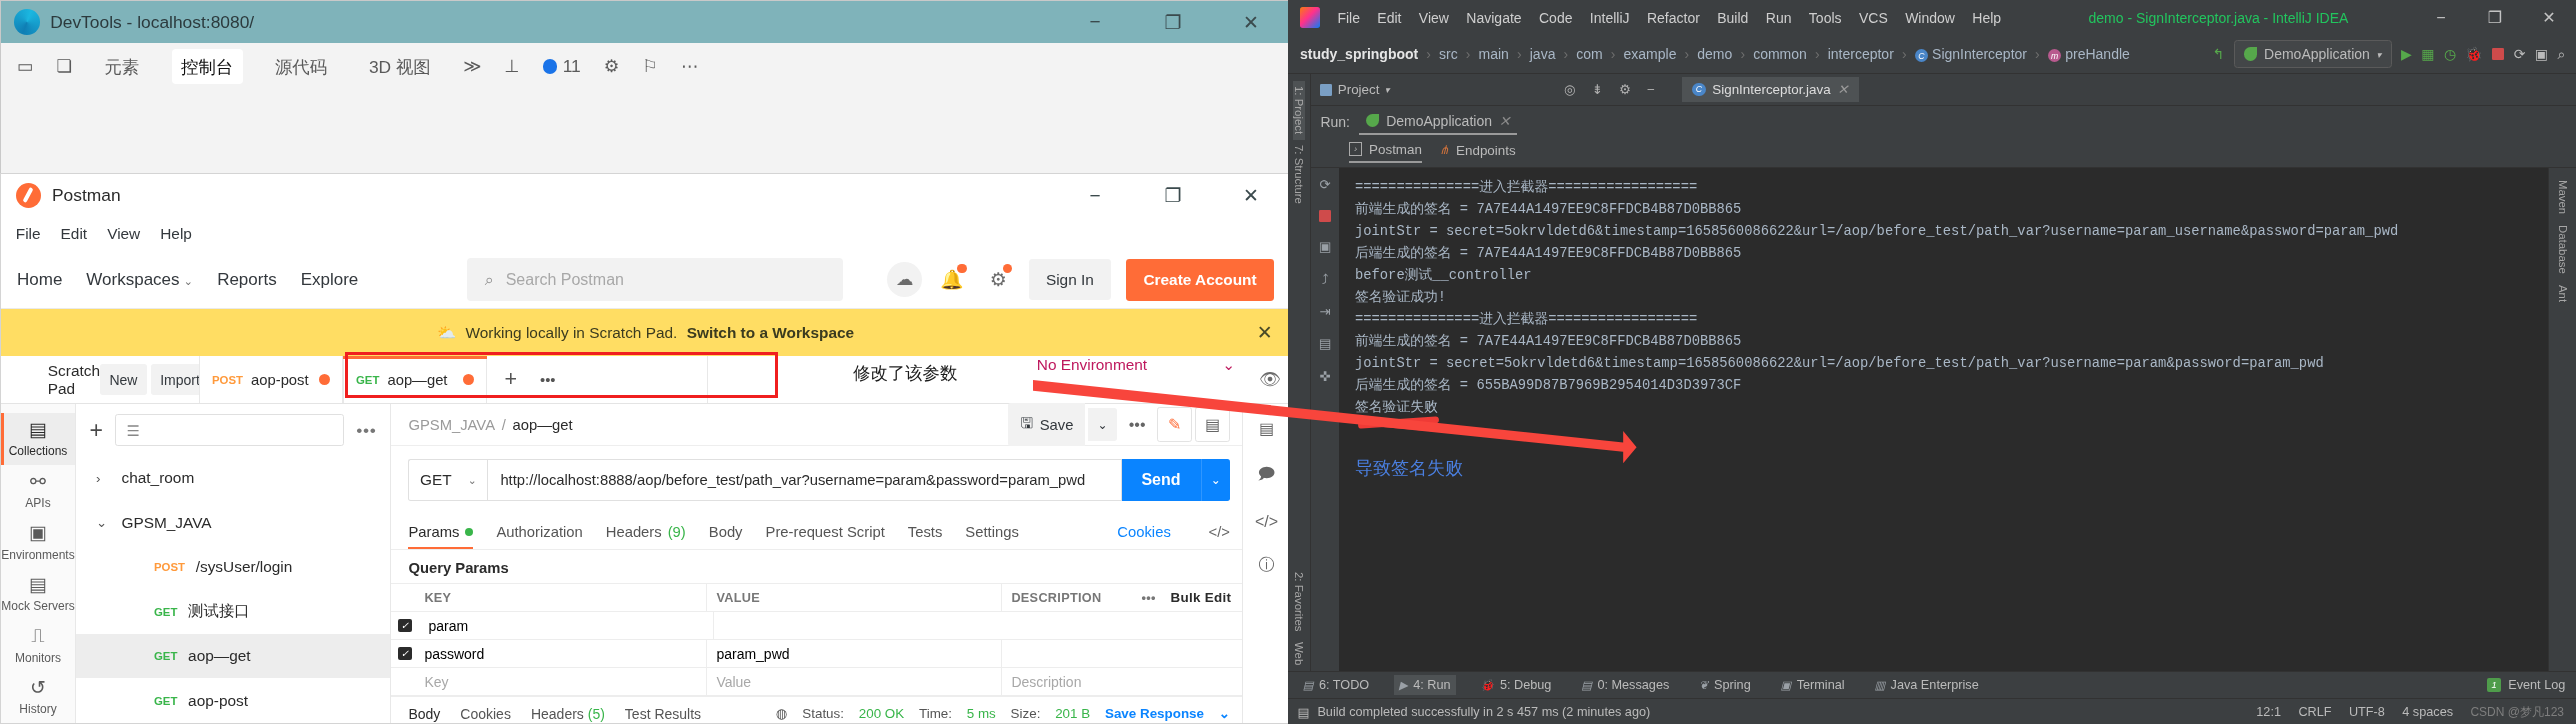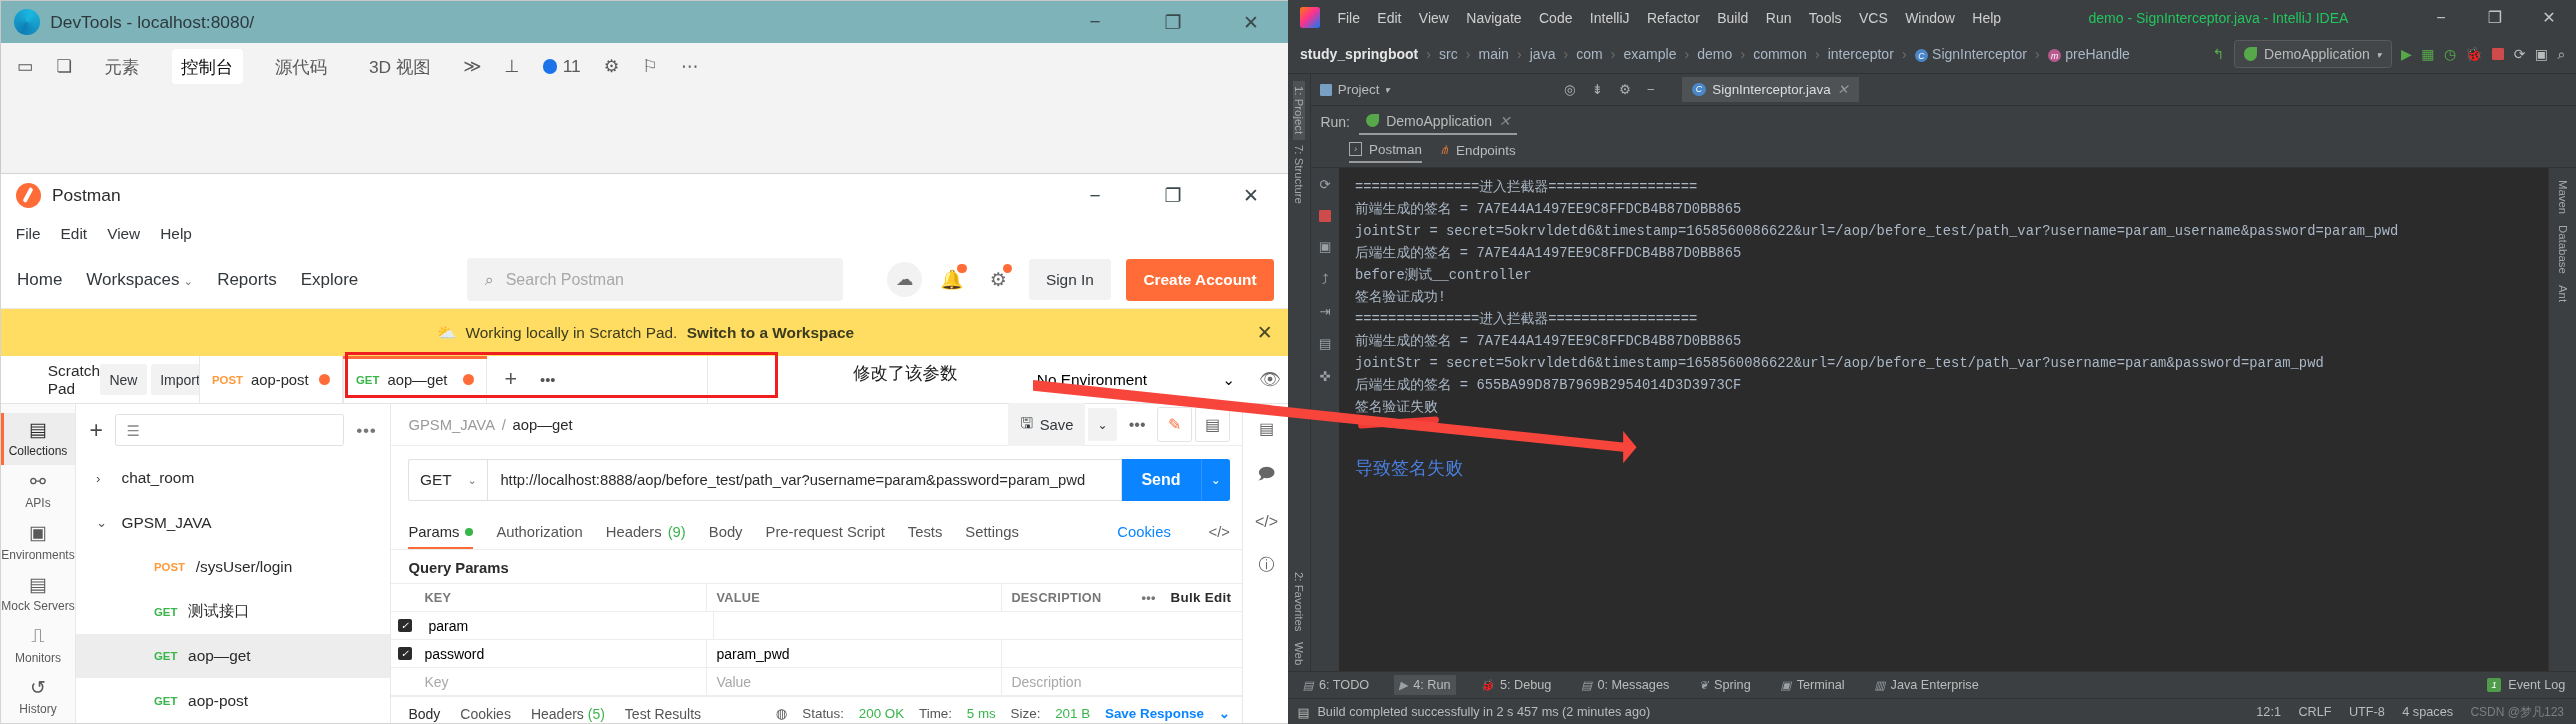--- a/index.html
+++ b/index.html
@@ -61,21 +61,21 @@
   .scratchpad { width: 166px; display: flex; align-items: center; padding-left: 14.8px; font-size: 15.4px; color: #2b2b2b; border-right: 0; margin-left: 32px; }
   .sp-btns { display: flex; gap: 4px; align-items: center; margin-left: auto; margin-right: 5.4px;}
   .sp-btn { background: #f2f2f2; color: #33383d; font-size: 14px; padding: 7.4px 9.4px; border-radius: 2.7px; border: none; font-family: inherit; }
   .req-tab { width: 144px; border-right: 0.7px solid #e8e8e8; border-left: 0.7px solid #e8e8e8; display: flex; align-items: center; padding: 0 12px; gap: 8px; font-size: 14.8px; color: #2b2b2b; position: relative; background:#fff;}
   .req-tab.active::before { content:""; position:absolute; left:-0.7px; right:-0.7px; top:0; height: 3.4px; background: #ff6c37; }
   .meth { font-size: 11.4px; font-weight: bold; }
   .meth.post { color: #ff9a3c; }
   .meth.get { color: #39b54a; }
   .unsaved { width: 11.4px; height: 11.4px; border-radius: 50%; background: #ff6c37; margin-left: auto; }
   .tab-extra { width: 221px; display: flex; align-items: center; gap: 23px; padding-left: 17.4px; border-right: 0.7px solid #e8e8e8; font-size: 21.5px; color: #555; }
-  .env-sel { margin-left: auto; width: 228px; display: flex; align-items: center; padding: 0 14.8px; font-size: 15.4px; color: #000000; gap: 6.7px; }
+  .env-sel { margin-left: auto; width: 228px; display: flex; padding: 0 14.8px; font-size: 15.4px; color: #be185d; gap: 6.7px; }
   .env-gear { width: 40px; display: flex; align-items: center; justify-content: center; color: #6b6b6b; font-size: 17.4px; }
 
   .pm-body { flex: 1; display: flex; min-height: 0; }
   .railbar { width: 75px; border-right: 0.7px solid #e8e8e8; background: #fafafa; display: flex; flex-direction: column; align-items: stretch; padding-top: 9.4px; }
   .rail-item { height: 72px; display: flex; flex-direction: column; align-items: center; justify-content: center; gap: 5.4px; color: #5a5a5a; font-size: 12px; position: relative;}
   .rail-item.active { background: #ededed; color: #2b2b2b; }
   .rail-item.active::before { content: ""; position: absolute; left: 0; top: 0; bottom: 0; width: 3.4px; background: #ff6c37; }
   .rail-glyph { font-size: 19px; line-height: 1; }
 
   .colpane { width: 315px; border-right: 0.7px solid #e8e8e8; background: #fff; display: flex; flex-direction: column;}

